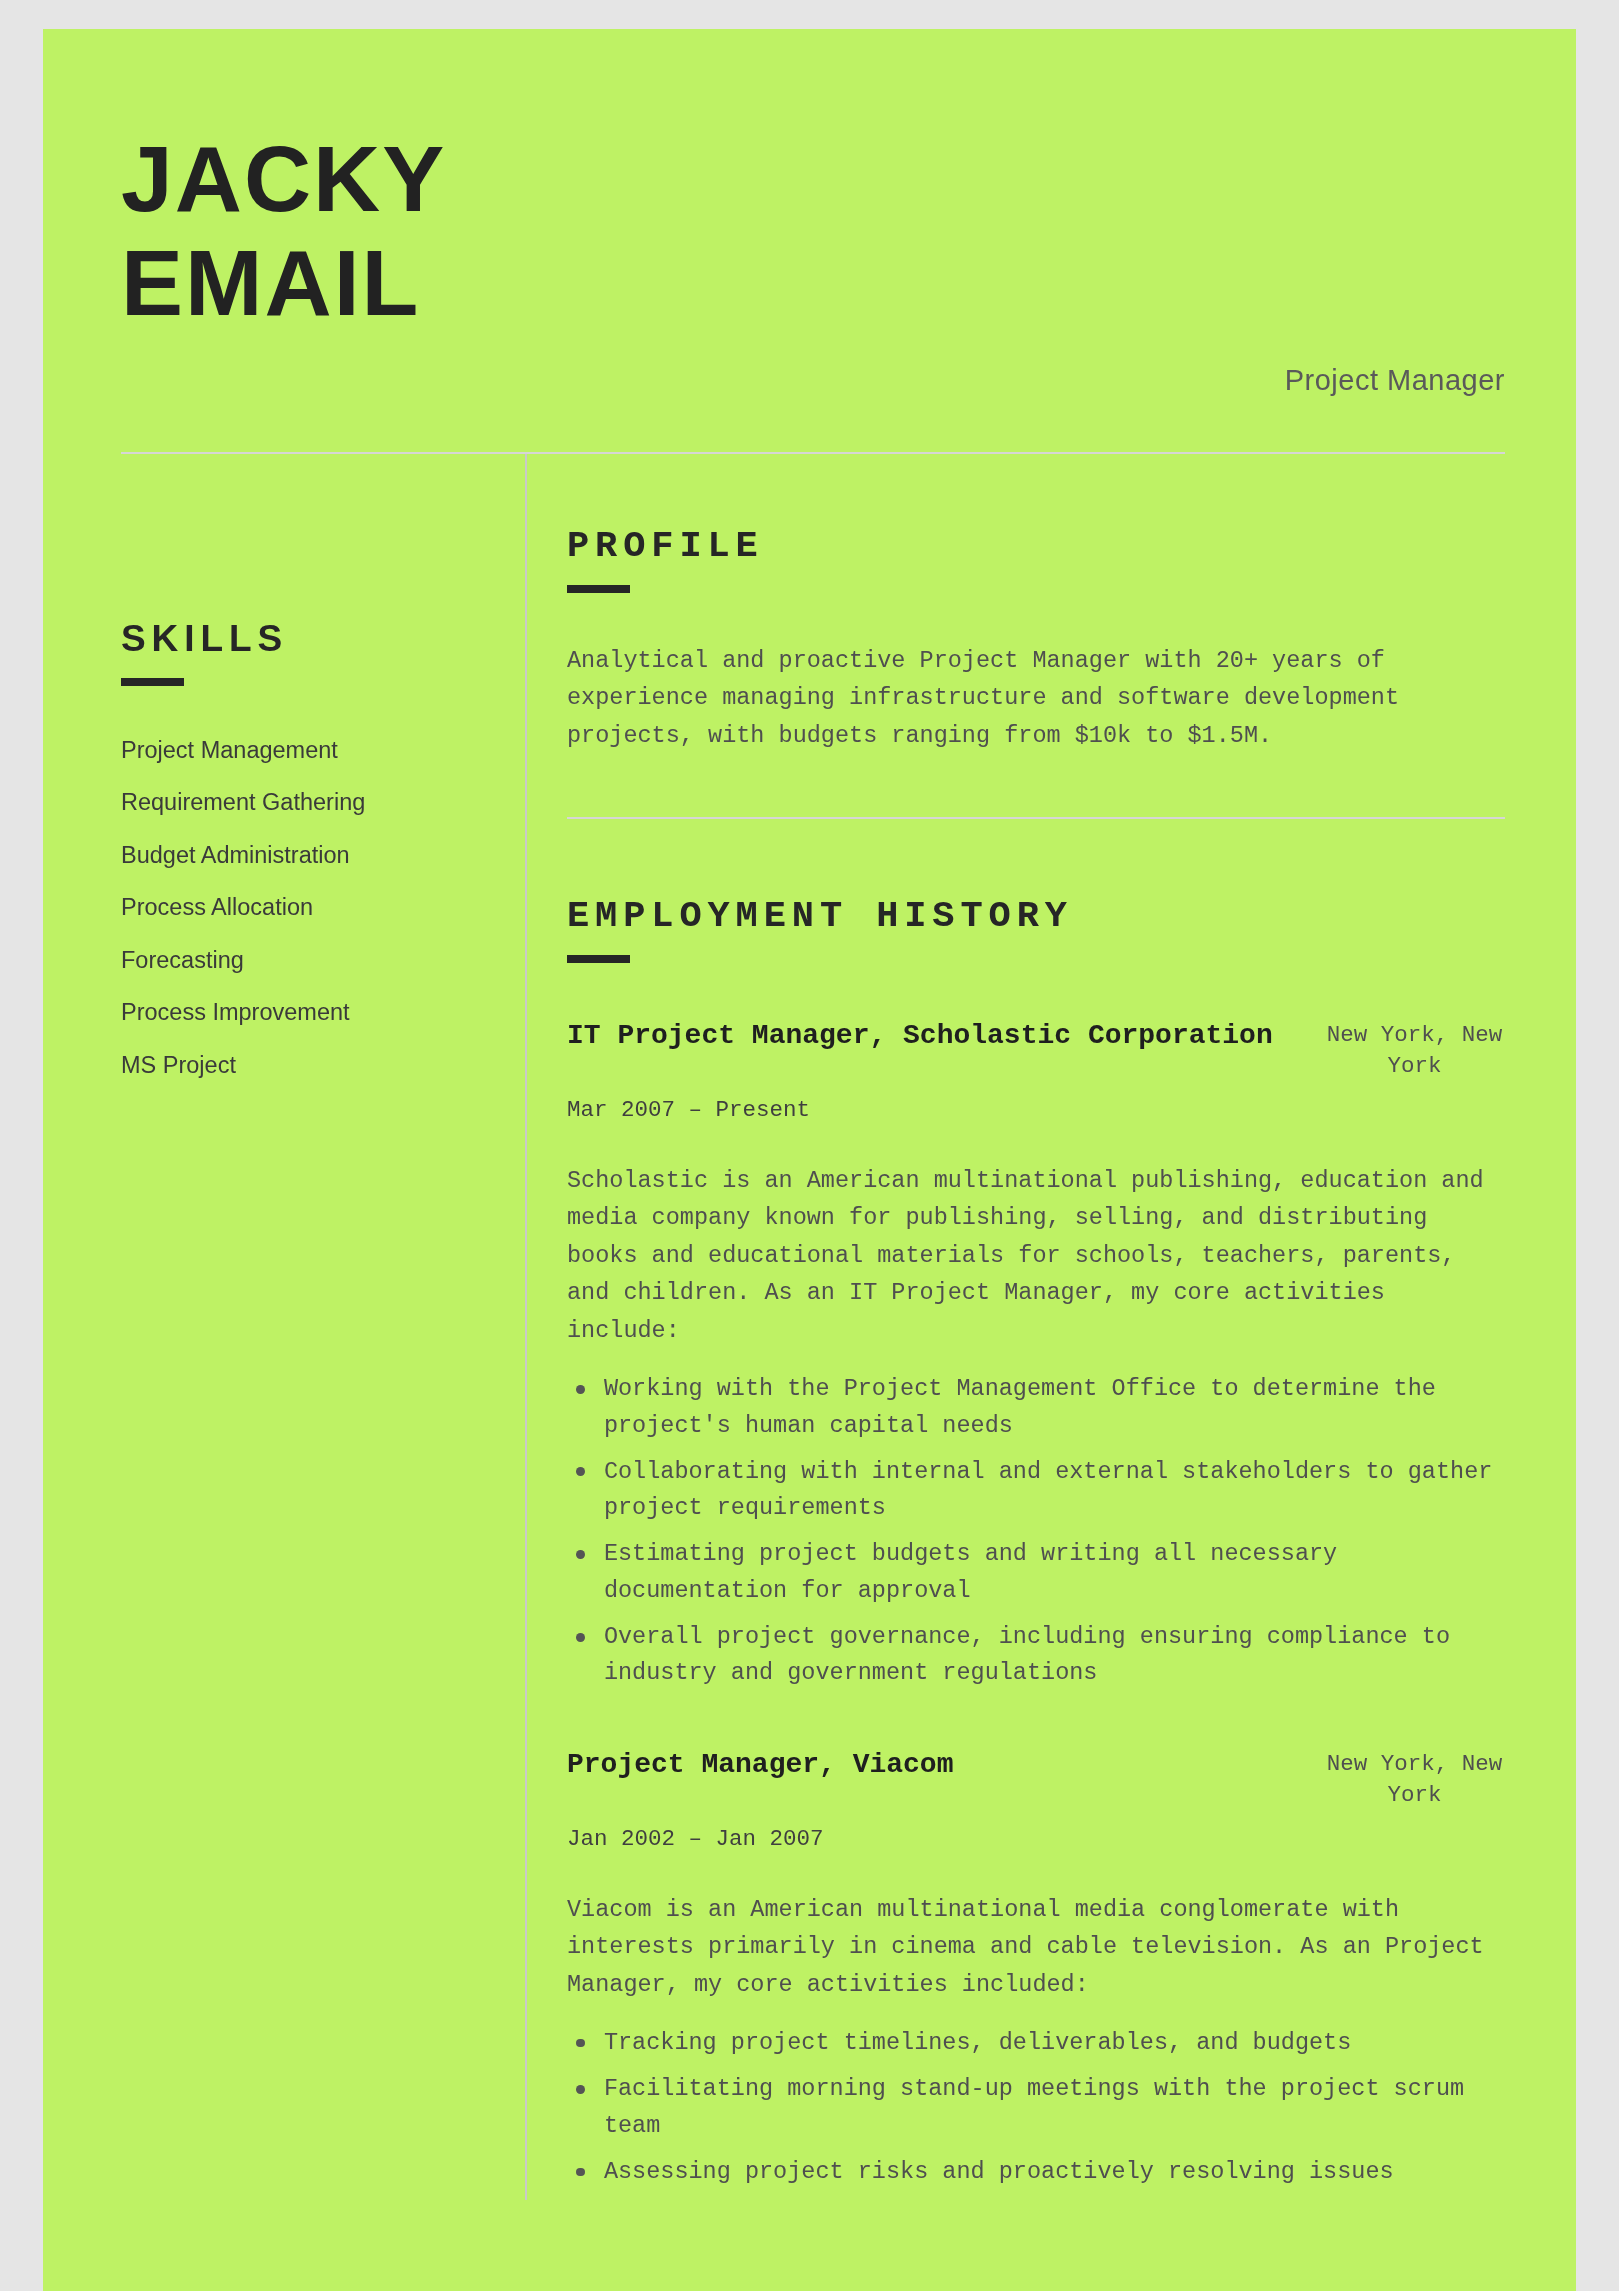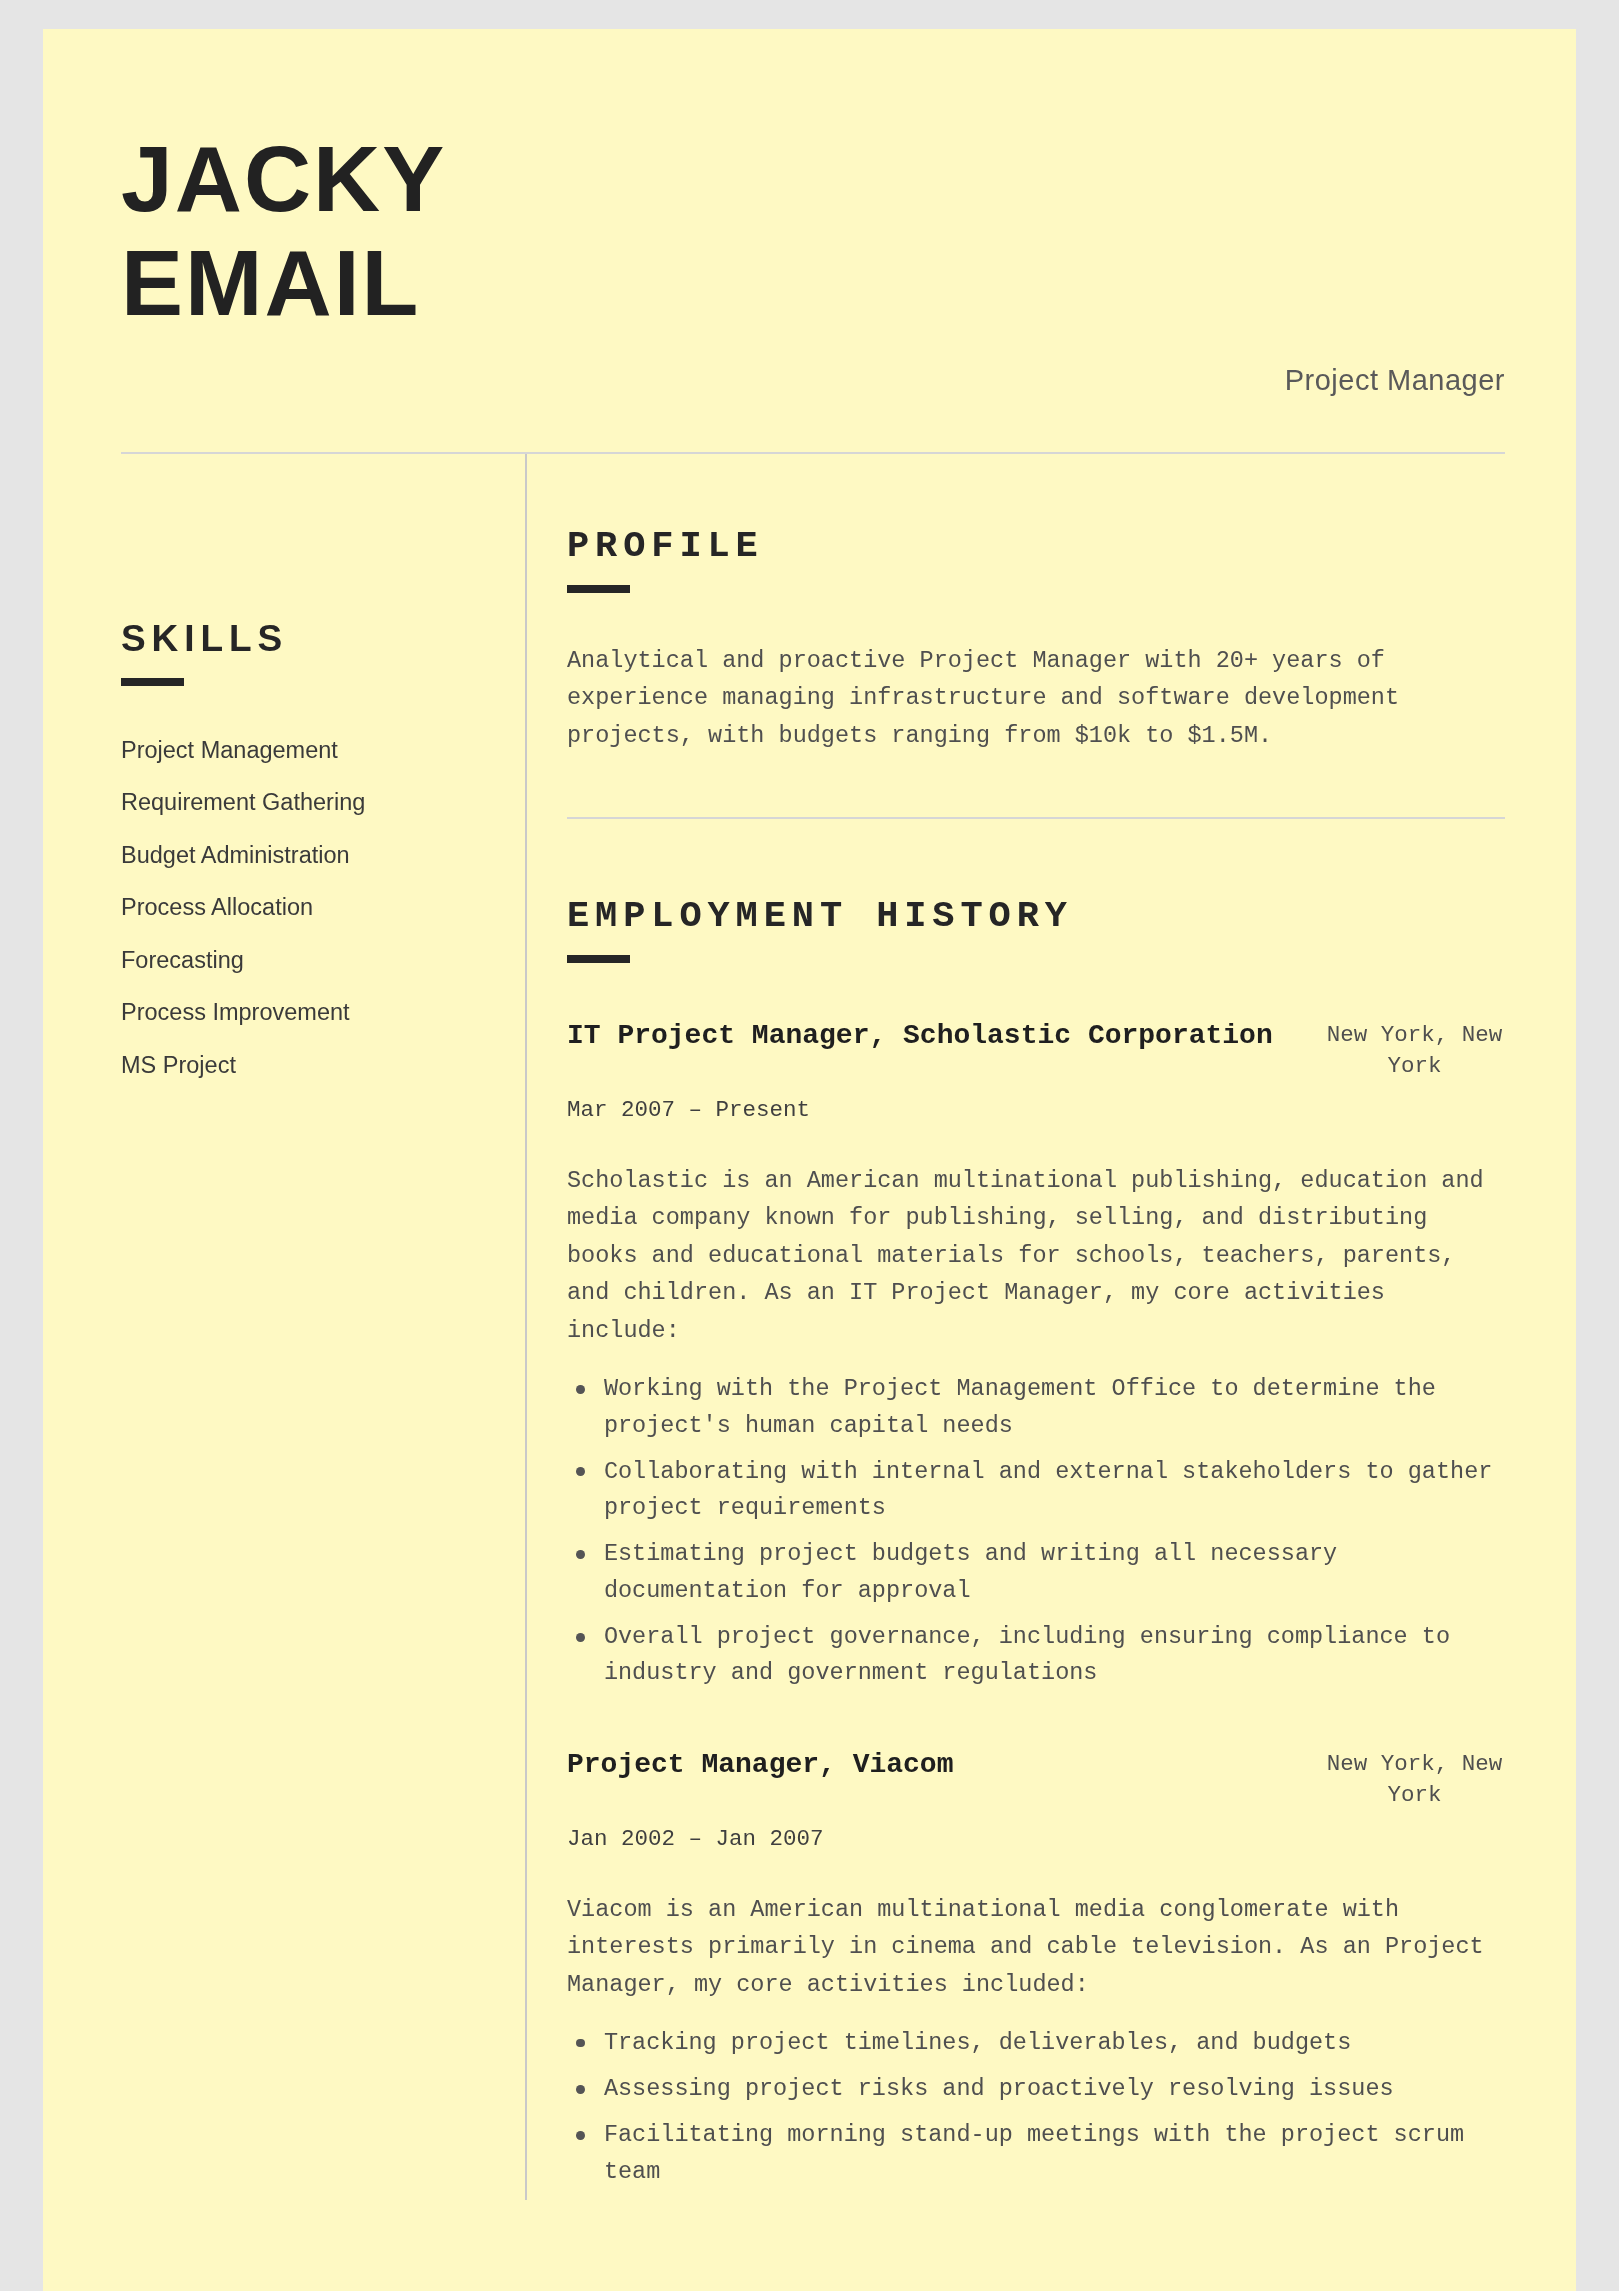--- a/index.html
+++ b/index.html
@@ -8,21 +8,21 @@
     height: 2292px;
     background: #e5e5e5;
     font-family: "Liberation Sans", sans-serif;
     color: #4f4f4f;
     overflow: hidden;
   }
   .page {
     width: 1533px;
     margin: 29px auto 0;
     min-height: 2262px;
-    background: #fef9c3;
+    background: #bef264;
     padding: 98px 71px 39px 78px;
   }
   
   .name {
     font-size: 93px;
     font-weight: 700;
     color: #222222;
     line-height: 1.12;
     letter-spacing: 2px;
   }
@@ -211,22 +211,22 @@
 
         <div class="job">
           <div class="job-header">
             <div class="job-title">Project Manager, Viacom</div>
             <div class="job-location">New York, New York</div>
           </div>
           <div class="job-dates">Jan 2002 – Jan 2007</div>
           <p class="job-desc">Viacom is an American multinational media conglomerate with interests primarily in cinema and cable television. As an Project Manager, my core activities included:</p>
           <ul class="job-bullets">
             <li>Tracking project timelines, deliverables, and budgets</li>
+            <li>Facilitating morning stand-up meetings with the project scrum team</li>
             <li>Assessing project risks and proactively resolving issues</li>
-            <li>Facilitating morning stand-up meetings with the project scrum team</li>
           </ul>
         </div>
 
       </div>
 
     </div>
   </div>
 </div>
 
 

